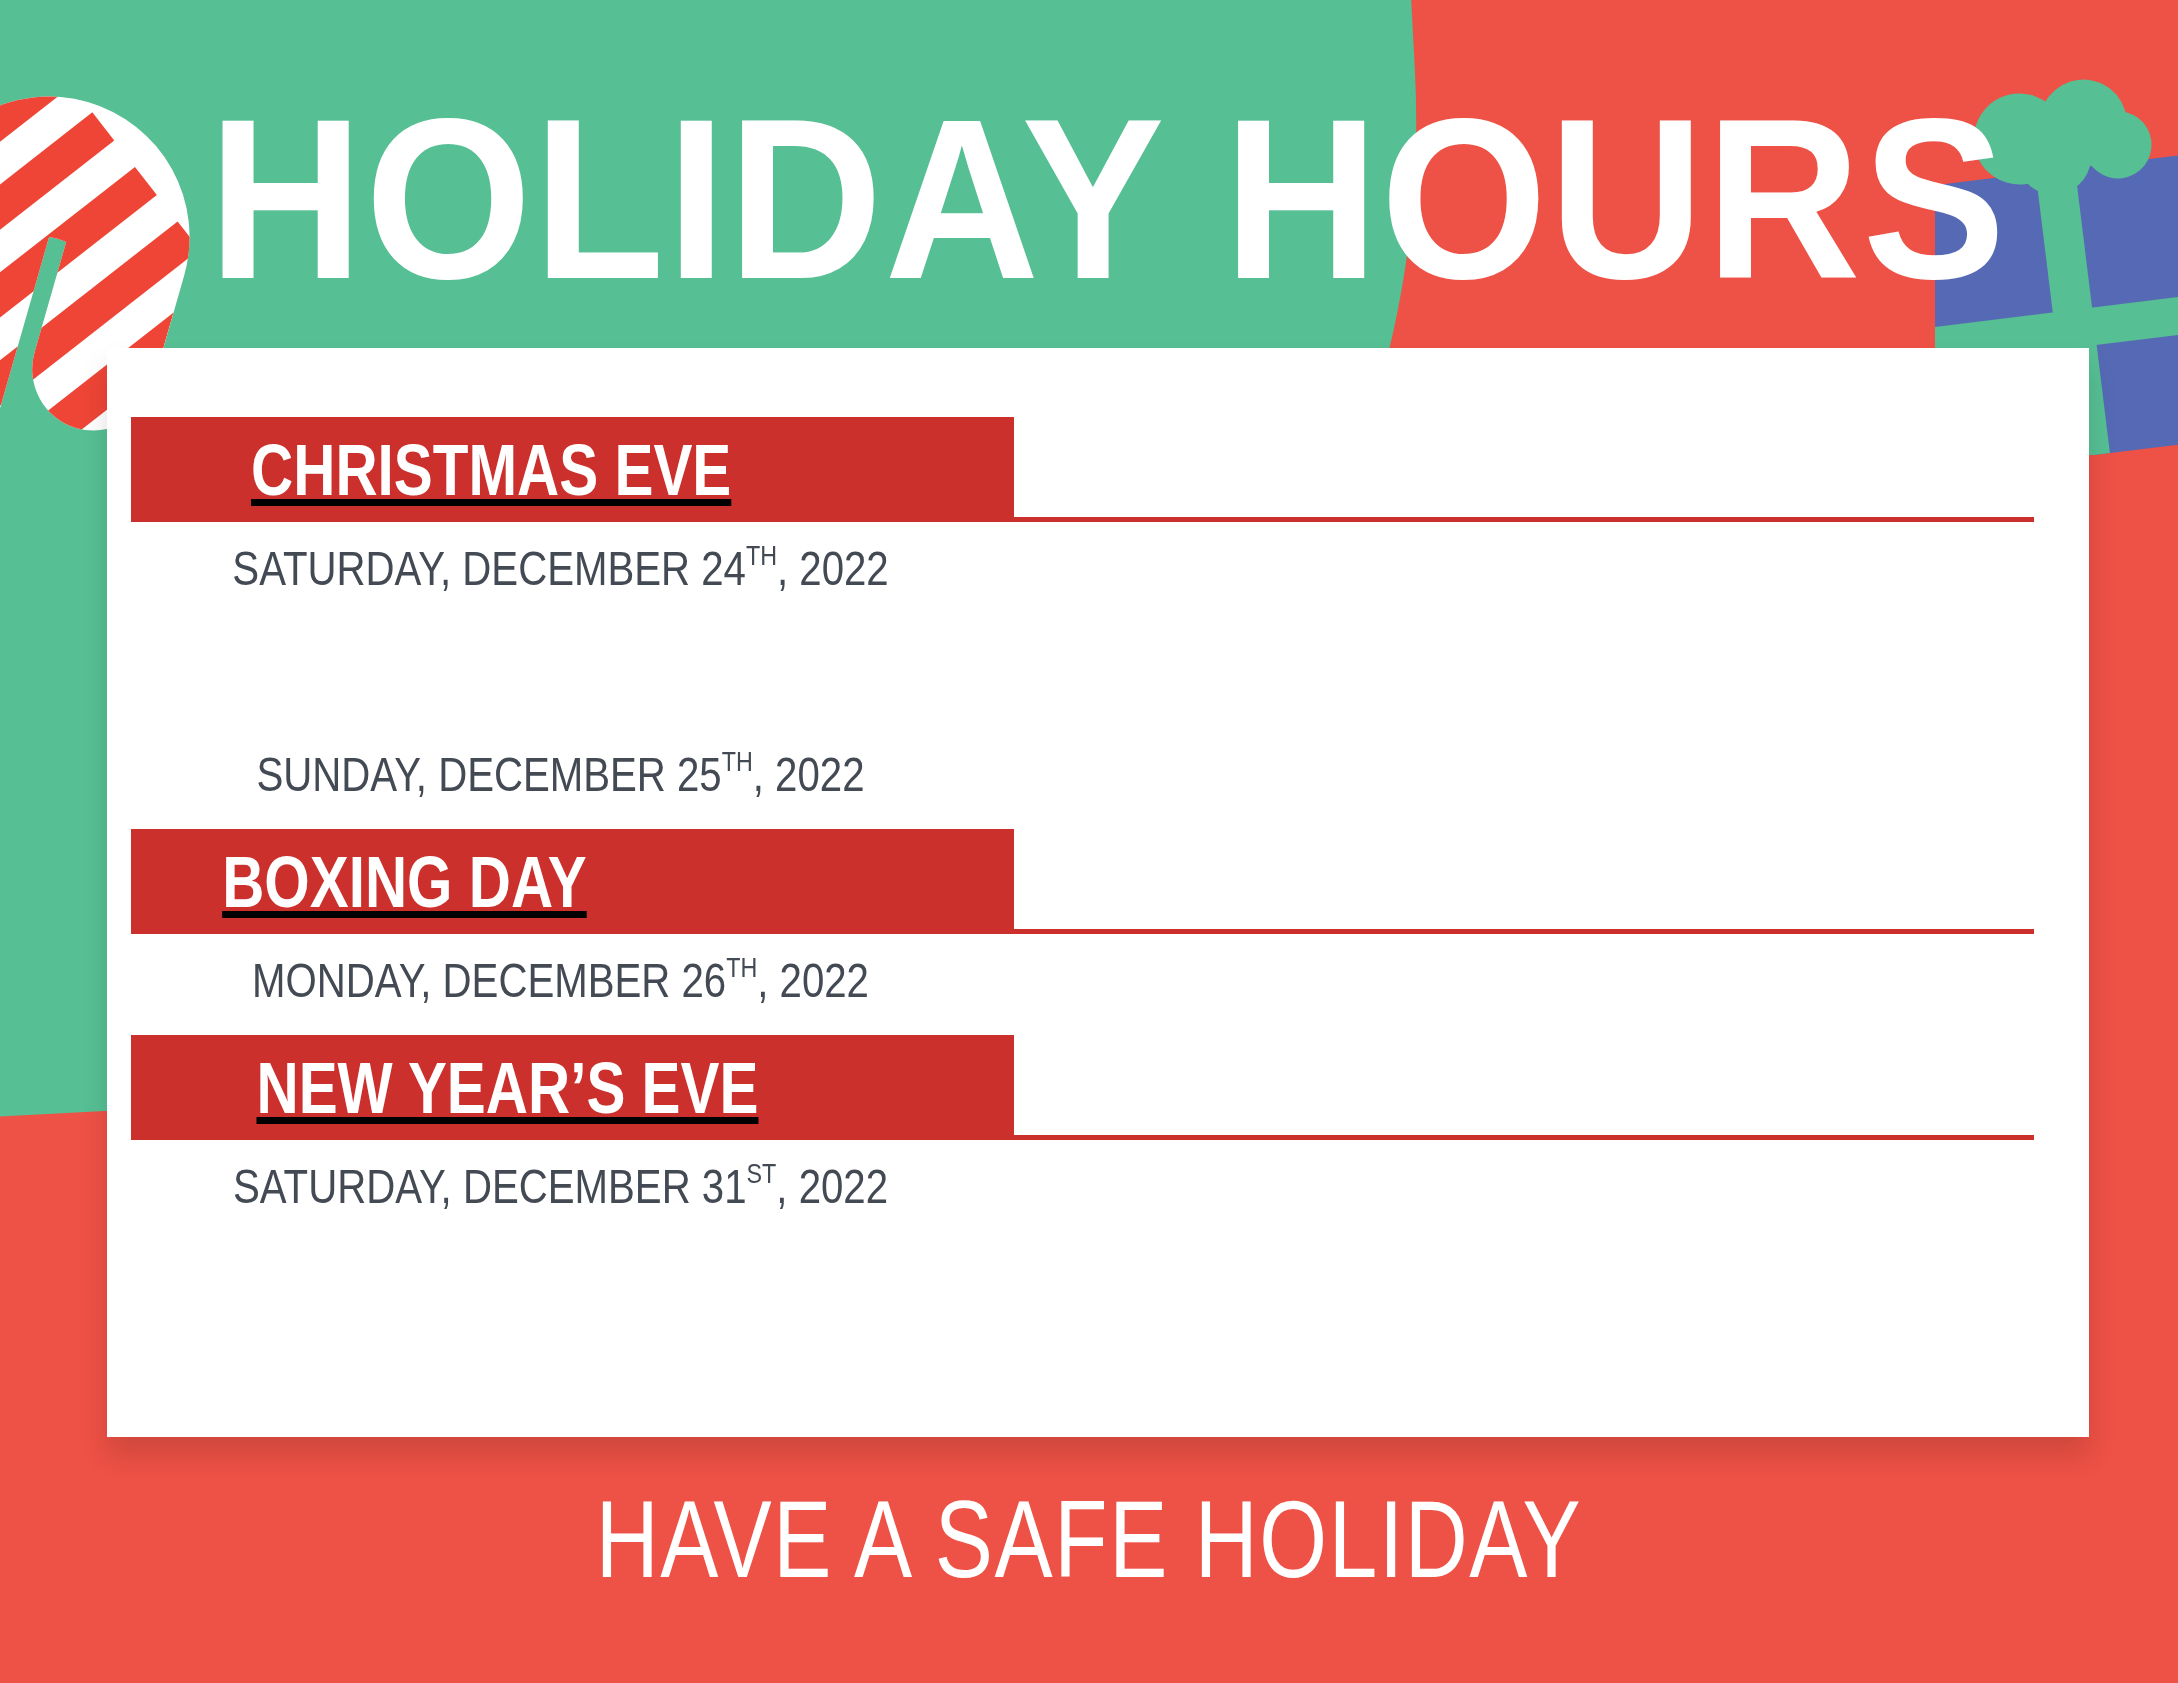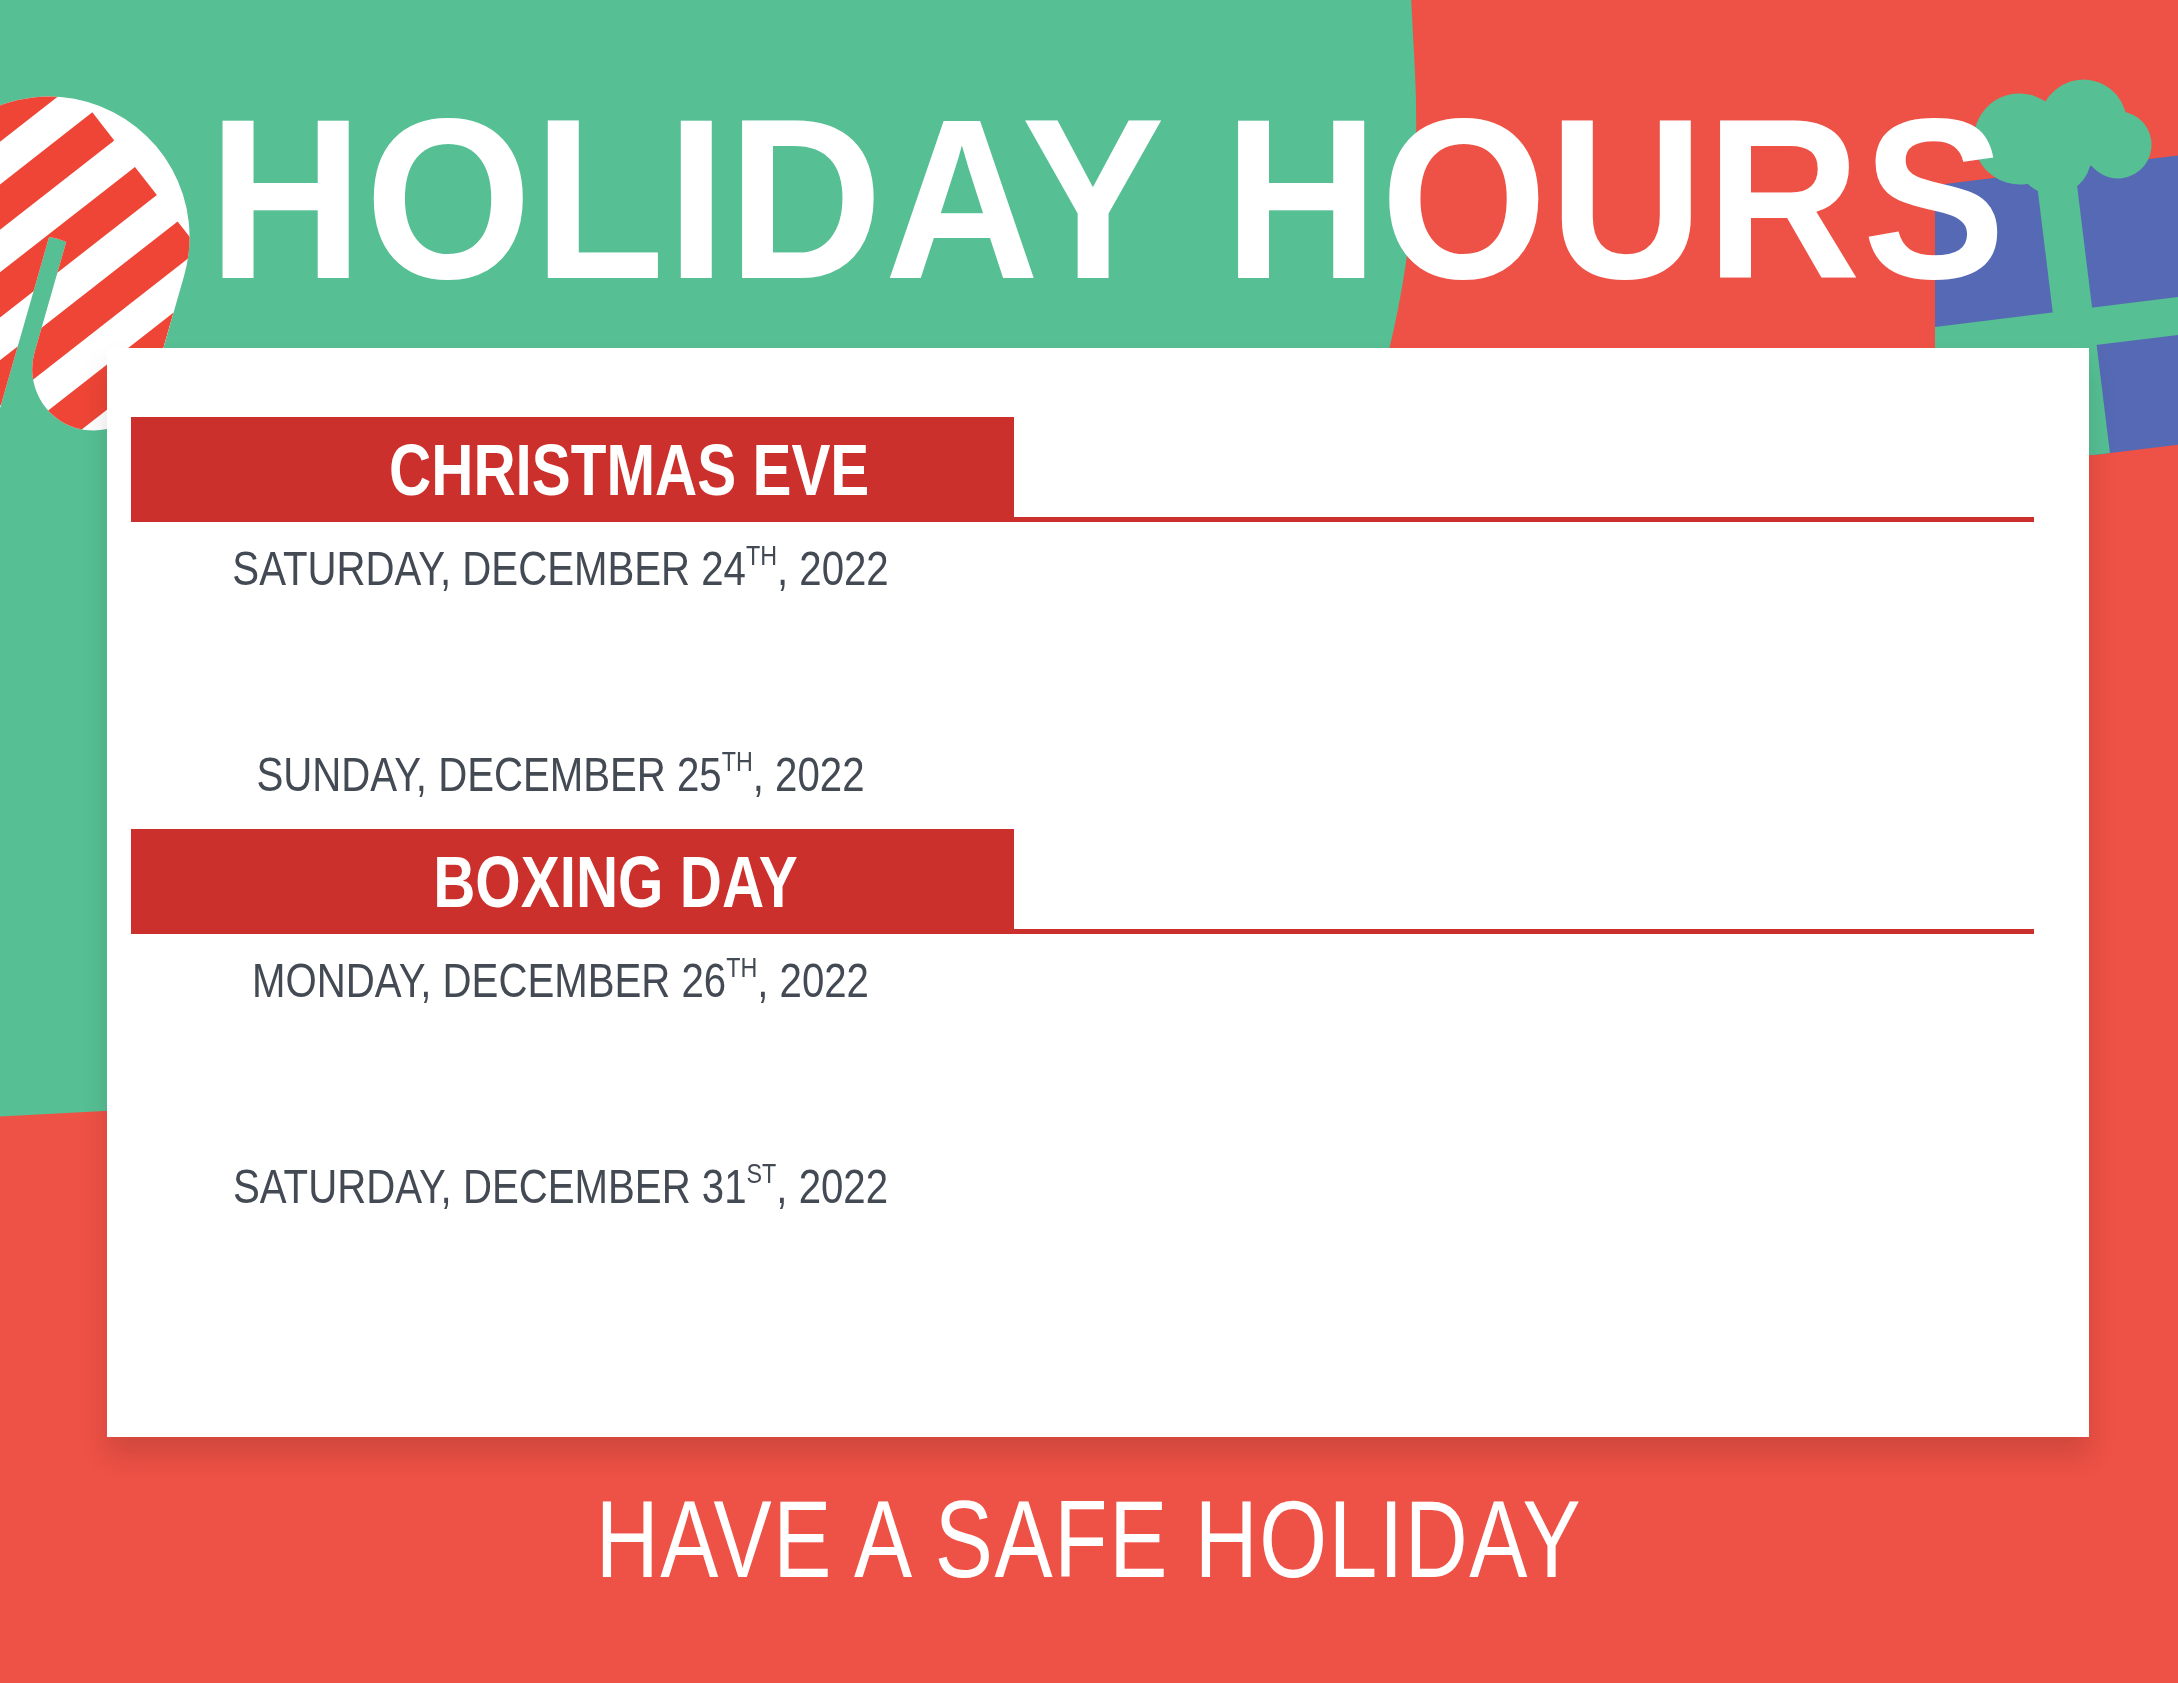--- a/index.html
+++ b/index.html
@@ -51,22 +51,22 @@
   }
 
   .rows{position:absolute;left:0;top:0;width:100%;}
   .row{position:relative;height:206px;}
   .row:first-child{margin-top:69px;}
 
   .band-wrap{position:relative;height:105px;}
   .band{
     position:absolute;left:24px;top:0;width:883px;height:105px;
     background:#CC302C;
-    display:flex;align-items:center;justify-content:center;
-    box-sizing:border-box;padding-right:6px;
+    display:flex;align-items:center;justify-content:flex-start;
+    box-sizing:border-box;padding-right:6px;text-decoration:underline;
   }
   .band-label{
     color:#ffffff;font-weight:bold;
     font-size:73px;line-height:73px;
     letter-spacing:0px;white-space:nowrap;
     transform:scaleX(0.80);transform-origin:100% 50%;
     font-family:"Liberation Sans",sans-serif;
   }
   .rule{
     position:absolute;left:907px;top:100px;width:1020px;height:5px;
@@ -168,20 +168,26 @@
         <div class="band-wrap">
           <div class="band">
             <span class="band-label">BOXING DAY</span>
           </div>
           <div class="rule"></div>
         </div>
         <div class="date"><span>MONDAY, DECEMBER </span><span>26</span><sup>TH</sup><span>, 2022</span></div>
       </div>
 
       <div class="row">
+        <div class="band-wrap">
+          <div class="band">
+            <span class="band-label">NEW YEAR’S EVE</span>
+          </div>
+          <div class="rule"></div>
+        </div>
         <div class="date"><span>SATURDAY, DECEMBER </span><span>31</span><sup>ST</sup><span>, 2022</span></div>
       </div>
 
 
     </div>
   </div>
 
   <div class="footer">HAVE A SAFE HOLIDAY</div>
 
 </div>

